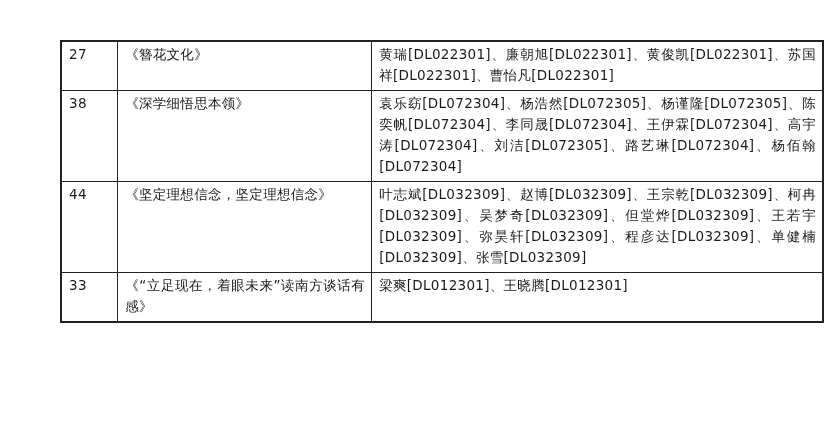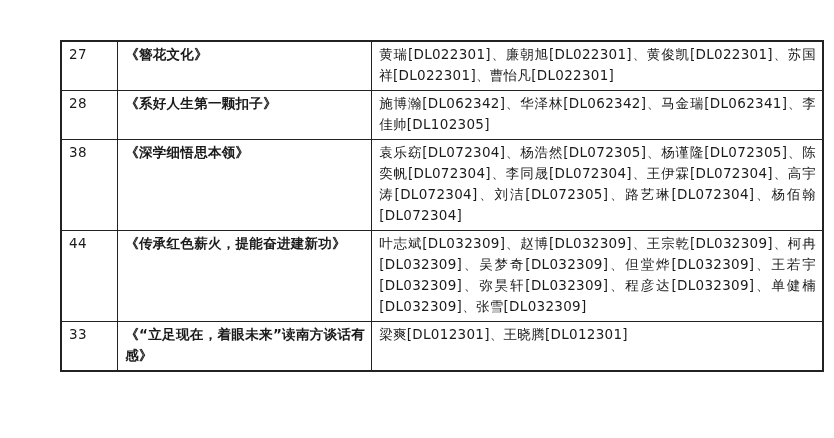--- a/index.html
+++ b/index.html
@@ -25,53 +25,48 @@
   }
   table.doc-table td {
     border: 1px solid #222222;
     vertical-align: top;
     padding: 2px 6px 4px 7px;
     line-height: 21px;
     letter-spacing: 0.3px;
   }
   table.doc-table { border: 2px solid #222222; }
   td.col-num   { width: 54px; }
-  td.col-title { width: 242px; text-align: justify; font-weight: bold; }
+  td.col-title { width: 242px; text-align: justify; }
   td.col-authors { width: 430px; text-align: justify; }
   td.col-num { padding-left: 9px; }
 </style>
 </head>
 <body>
 
 <div class="page">
   <table class="doc-table">
     <tbody id="table-body">
   <tr>
     <td class="col-num">27</td>
     <td class="col-title">《簪花文化》</td>
     <td class="col-authors">黄瑞[DL022301]、廉朝旭[DL022301]、黄俊凯[DL022301]、苏国祥[DL022301]、曹怡凡[DL022301]</td>
   </tr>
 
-  <tr>
-    <td class="col-num">28</td>
-    <td class="col-title">《系好人生第一颗扣子》</td>
-    <td class="col-authors">施博瀚[DL062342]、华泽林[DL062342]、马金瑞[DL062341]、李佳帅[DL102305]</td>
-  </tr>
 
 
 
   <tr>
     <td class="col-num">38</td>
     <td class="col-title">《深学细悟思本领》</td>
     <td class="col-authors">袁乐窈[DL072304]、杨浩然[DL072305]、杨谨隆[DL072305]、陈奕帆[DL072304]、李同晟[DL072304]、王伊霖[DL072304]、高宇涛[DL072304]、刘洁[DL072305]、路艺琳[DL072304]、杨佰翰[DL072304]</td>
   </tr>
 
   <tr>
     <td class="col-num">44</td>
-    <td class="col-title">《传承红色薪火，提能奋进建新功》</td>
+    <td class="col-title">《坚定理想信念，坚定理想信念》</td>
     <td class="col-authors">叶志斌[DL032309]、赵博[DL032309]、王宗乾[DL032309]、柯冉[DL032309]、吴梦奇[DL032309]、但堂烨[DL032309]、王若宇[DL032309]、弥昊轩[DL032309]、程彦达[DL032309]、单健楠[DL032309]、张雪[DL032309]</td>
   </tr>
 
   <tr>
     <td class="col-num">33</td>
     <td class="col-title">《“立足现在，着眼未来”读南方谈话有感》</td>
     <td class="col-authors">梁爽[DL012301]、王晓腾[DL012301]</td>
   </tr>
 
 </tbody>

